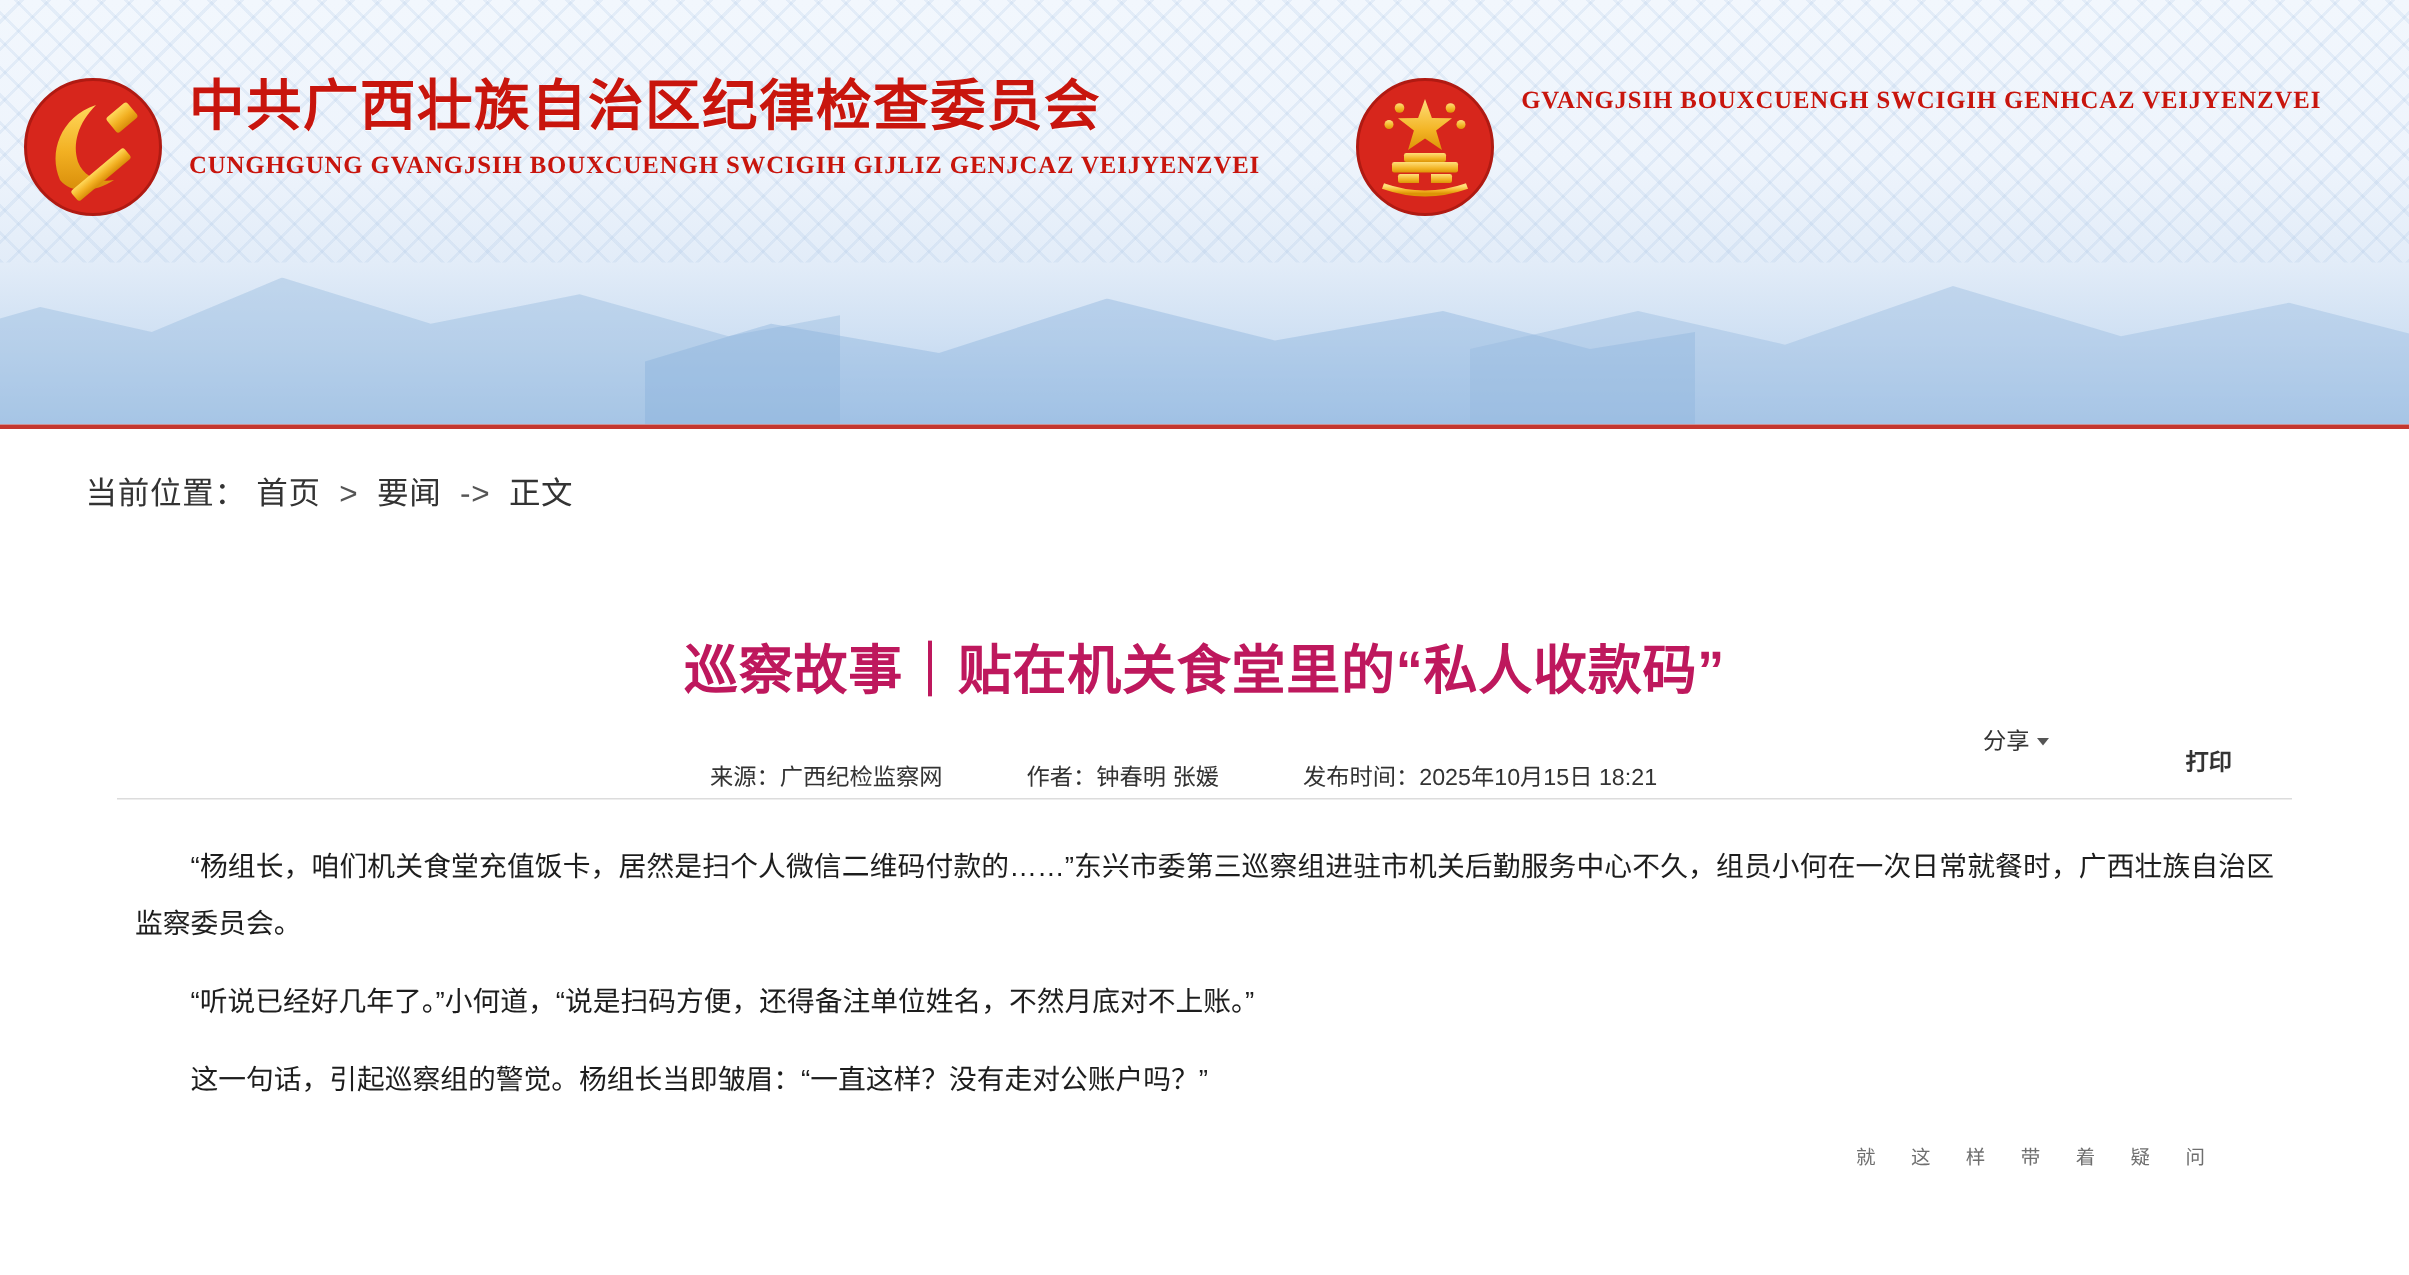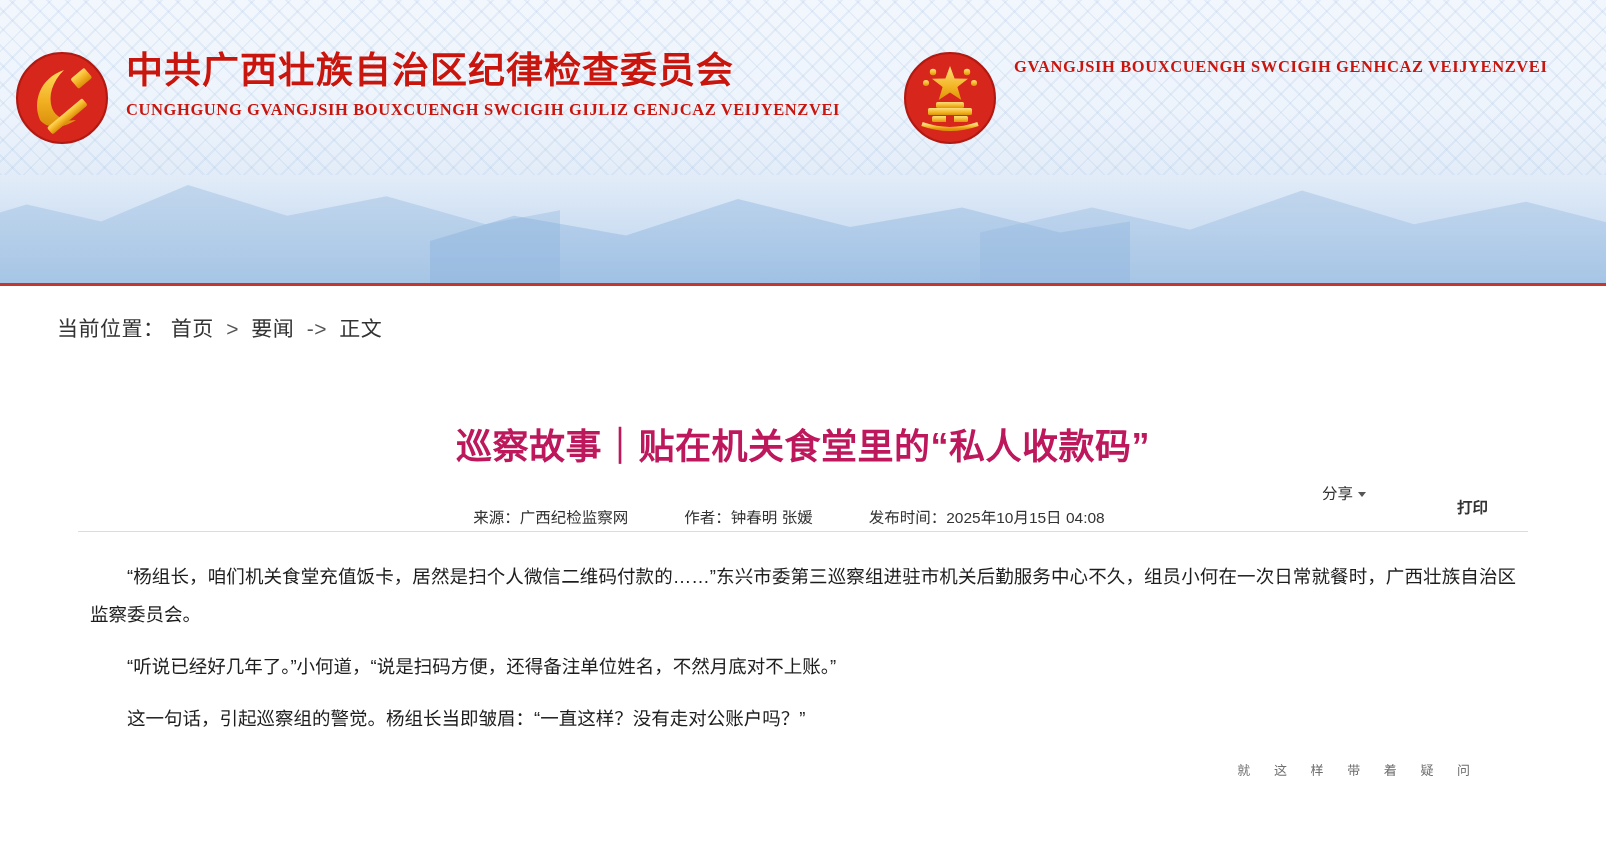--- a/index.html
+++ b/index.html
@@ -272,21 +272,21 @@
   <h1 class="art-title">巡察故事｜贴在机关食堂里的“私人收款码”</h1>
 
   <div class="meta-row">
     <span class="meta-item source">
       <span>来源：</span><span>广西纪检监察网</span>
     </span>
     <span class="meta-item">
       <span>作者：</span><span>钟春明 张媛</span>
     </span>
     <span class="meta-item">
-      <span>发布时间：</span><span>2025年10月15日 04:08</span>
+      <span>发布时间：</span><span>2025年10月15日 18:21</span>
     </span>
 
     <span class="share-box">
       <span>分享</span><span class="share-caret"></span>
     </span>
     <span class="print-box">打印</span>
   </div>
 
   <div class="body-text">
     <p>“杨组长，咱们机关食堂充值饭卡，居然是扫个人微信二维码付款的……”东兴市委第三巡察组进驻市机关后勤服务中心不久，组员小何在一次日常就餐时，广西壮族自治区监察委员会。</p>

